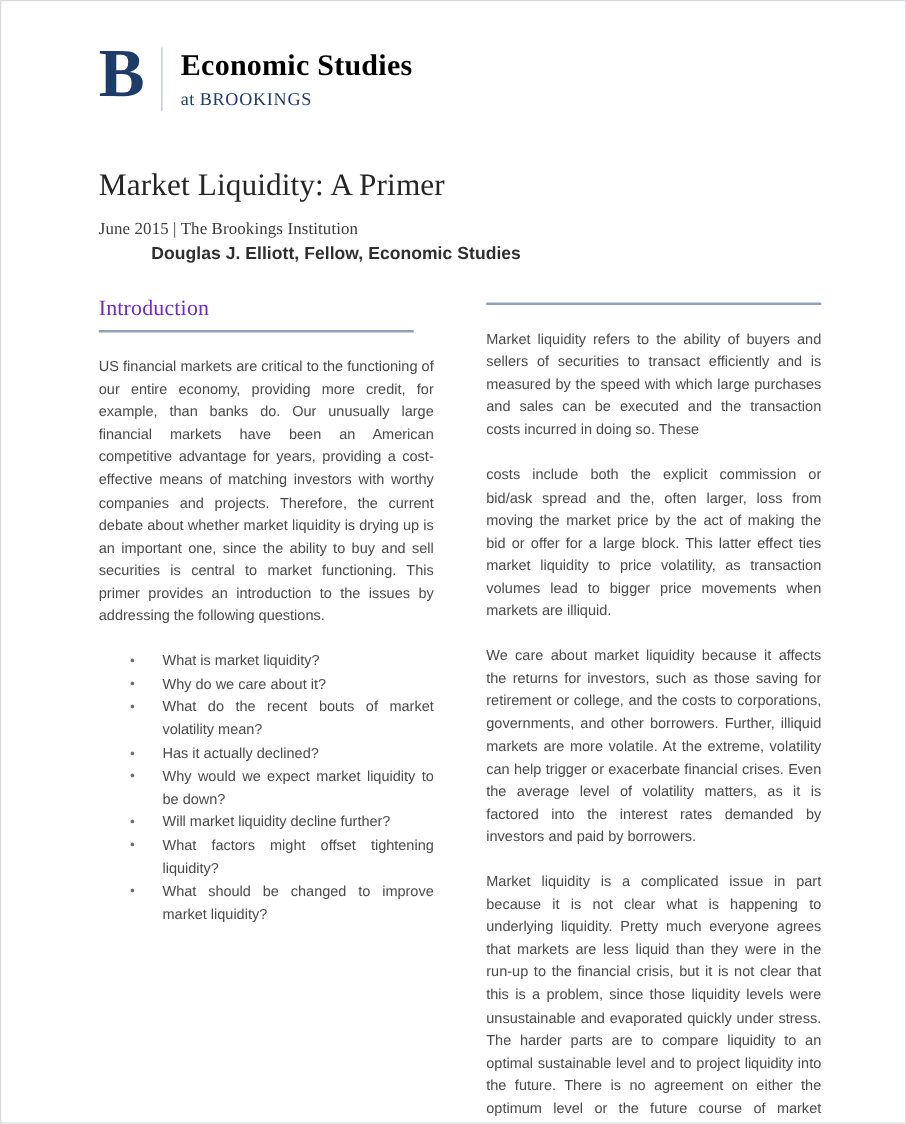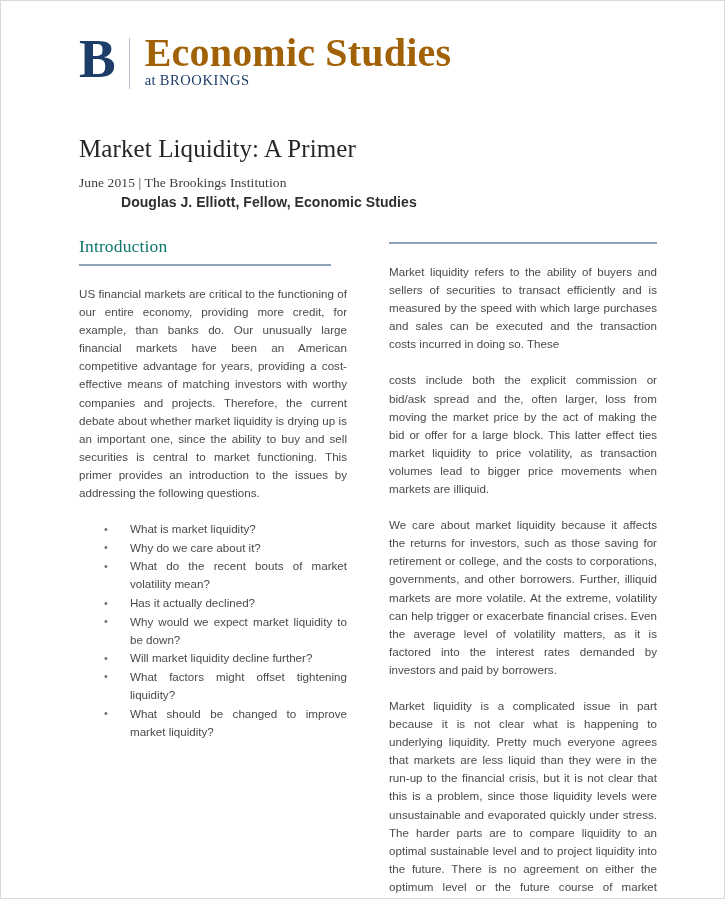--- a/index.html
+++ b/index.html
@@ -49,24 +49,24 @@
     align-self: stretch;
     background: #b9c2cf;
     margin: 3px 0 8px 0;
   }
   .brand-text {
     padding-left: 15px;
     padding-top: 1px;
   }
   .brand-title {
     font-family: "Liberation Serif", serif;
-    font-size: 40px;
+    font-size: 24px;
     line-height: 34px;
     font-weight: 700;
-    color: #a16207;
+    color: #000000;
     letter-spacing: 0.2px;
     white-space: nowrap;
   }
   .brand-sub {
     font-family: "Liberation Serif", serif;
     font-size: 14.5px;
     line-height: 17px;
     color: #1e3c68;
     letter-spacing: 0.3px;
     margin-top: 2px;
@@ -116,21 +116,21 @@
     width: 268px;
   }
   .col-gap {
     width: 42px;
     flex: 0 0 42px;
   }
   .section-heading {
     font-family: "Liberation Serif", serif;
     font-size: 17.5px;
     line-height: 22px;
-    color: #0f766e;
+    color: #6d28d9;
     font-weight: 400;
     letter-spacing: 0.15px;
     white-space: nowrap;
   }
   .heading-rule {
     height: 2px;
     background: #8fa2b8;
     margin-top: 7px;
   }
   .rule-left  { width: 252px; }

